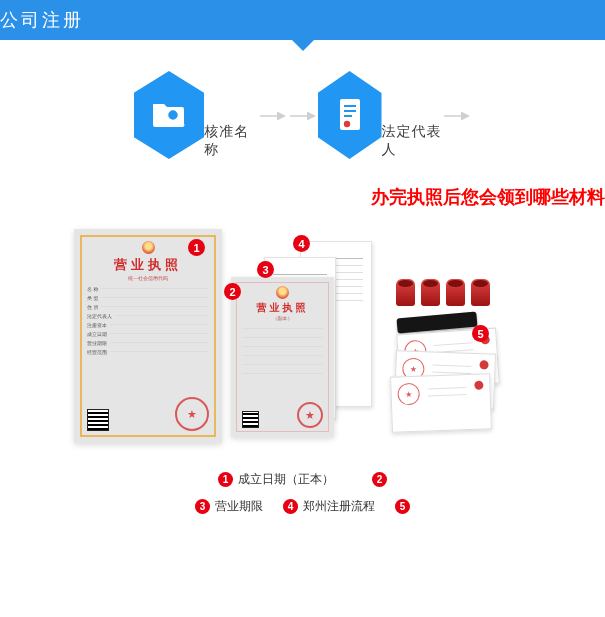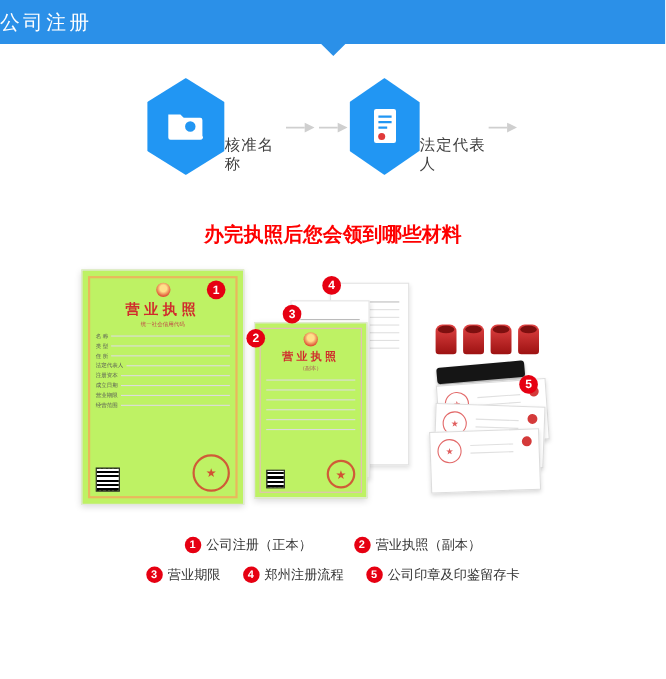--- a/index.html
+++ b/index.html
@@ -6,31 +6,31 @@
   .page{position:relative;width:605px;height:617px;background:#fff;overflow:hidden;
         font-family:"Liberation Sans",sans-serif;}
   
   .header{height:40px;background:#2b90e8;display:flex;align-items:center;justify-content:flex-start;}
   .header span{color:#fff;font-size:18px;letter-spacing:3px;}
   .header-tri{width:0;height:0;margin:0 auto;border-left:11px solid transparent;
         border-right:11px solid transparent;border-top:11px solid #2b90e8;}
   
   .sec-title{text-align:center;color:#fe0000;font-weight:bold;}
   .sec1{margin-top:26px;font-size:16px;}
-  .sec2{margin-top:42px;font-size:18px;}
+  .sec2{margin-top:26px;font-size:18px;text-align:right;}
   
   .steps{display:flex;align-items:flex-start;justify-content:center;margin-top:20px;}
   .step{width:124px;display:flex;align-items:flex-end;}
   .hex{width:80px;height:88px;background:#2196f3;display:flex;align-items:center;justify-content:center;
        clip-path:polygon(50% 0,100% 25%,100% 75%,50% 100%,0 75%,0 25%);}
   .step-label{margin-top:16px;font-size:14px;color:#404040;letter-spacing:1px;}
   .arrow{width:30px;margin-top:40px;display:flex;justify-content:center;}
   
   .docs{position:relative;height:232px;margin-top:16px;}
-  .doc{position:absolute;background:#bef264;border:1px solid #e6e6e6;box-shadow:0 2px 6px rgba(0,0,0,.15);}
+  .doc{position:absolute;background:#e5e5e5;border:1px solid #e6e6e6;box-shadow:0 2px 6px rgba(0,0,0,.15);}
   .doc1{left:74px;top:4px;width:146px;height:212px;z-index:4;}
   .doc1-inner{position:absolute;inset:5px;border:2px solid #e9b85c;display:flex;flex-direction:column;
        align-items:center;padding:4px 5px;box-sizing:border-box;}
   .emblem{width:13px;height:13px;border-radius:50%;
        background:radial-gradient(circle at 50% 40%,#ffe08a 0 30%,#e05537 70%);flex:0 0 auto;}
   .lic-title{color:#d02c2c;font-weight:bold;font-size:13px;letter-spacing:4px;margin-top:2px;}
   .lic-code{font-size:5px;color:#c04545;margin-top:1px;}
   .lic-fields{width:100%;margin-top:3px;}
   .lic-row{display:flex;align-items:center;gap:3px;height:9px;}
   .lic-label{font-size:5px;color:#555;white-space:nowrap;}
@@ -290,36 +290,34 @@
     <div class="badge b3">3</div>
     <div class="badge b4">4</div>
     <div class="badge b5">5</div>
 
   </div>
 
   <div class="legend">
     <div class="legend-row r1">
       <div class="legend-item">
         <span class="lnum">1</span>
-        <span>公司注册（正本）</span>
+        <span>成立日期（正本）</span>
       </div>
       <div class="legend-item">
         <span class="lnum">2</span>
-        <span>营业执照（副本）</span>
       </div>
     </div>
     <div class="legend-row r2">
       <div class="legend-item">
         <span class="lnum">3</span>
         <span>营业期限</span>
       </div>
       <div class="legend-item">
         <span class="lnum">4</span>
         <span>郑州注册流程</span>
       </div>
       <div class="legend-item">
         <span class="lnum">5</span>
-        <span>公司印章及印鉴留存卡</span>
       </div>
     </div>
   </div>
 
 </div>
 
 </body></html>

